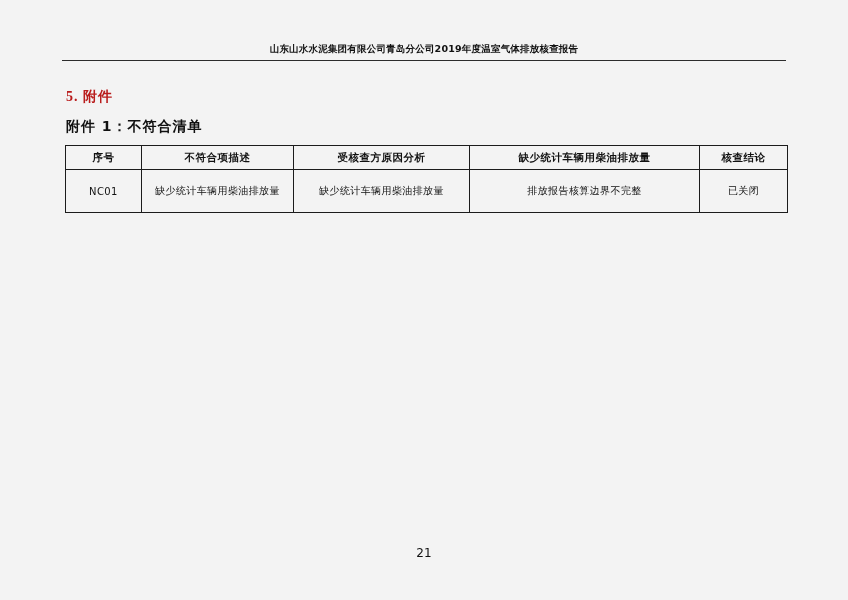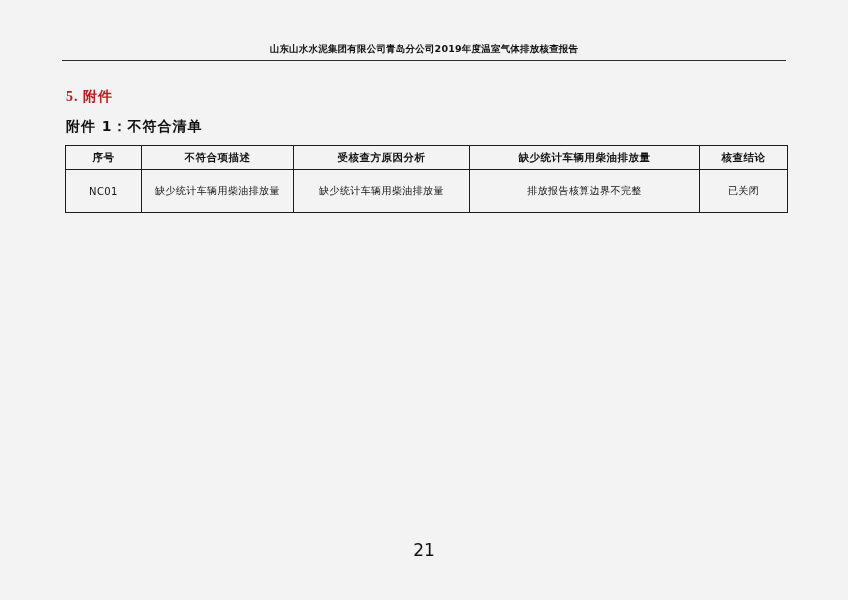--- a/index.html
+++ b/index.html
@@ -115,21 +115,21 @@
   col.c3 { width: 230px; }
   col.c4 { width: 88px; }
   
   .page-number {
     position: absolute;
     left: 0;
     right: 0;
     bottom: 40px;
     text-align: center;
     font-family: "DejaVu Sans", sans-serif;
-    font-size: 17px;
+    font-size: 12px;
     color: #111;
   }
 </style>
 </head>
 <body>
 
 <div class="page">
   <div class="page-inner">
 
     <div class="header">

